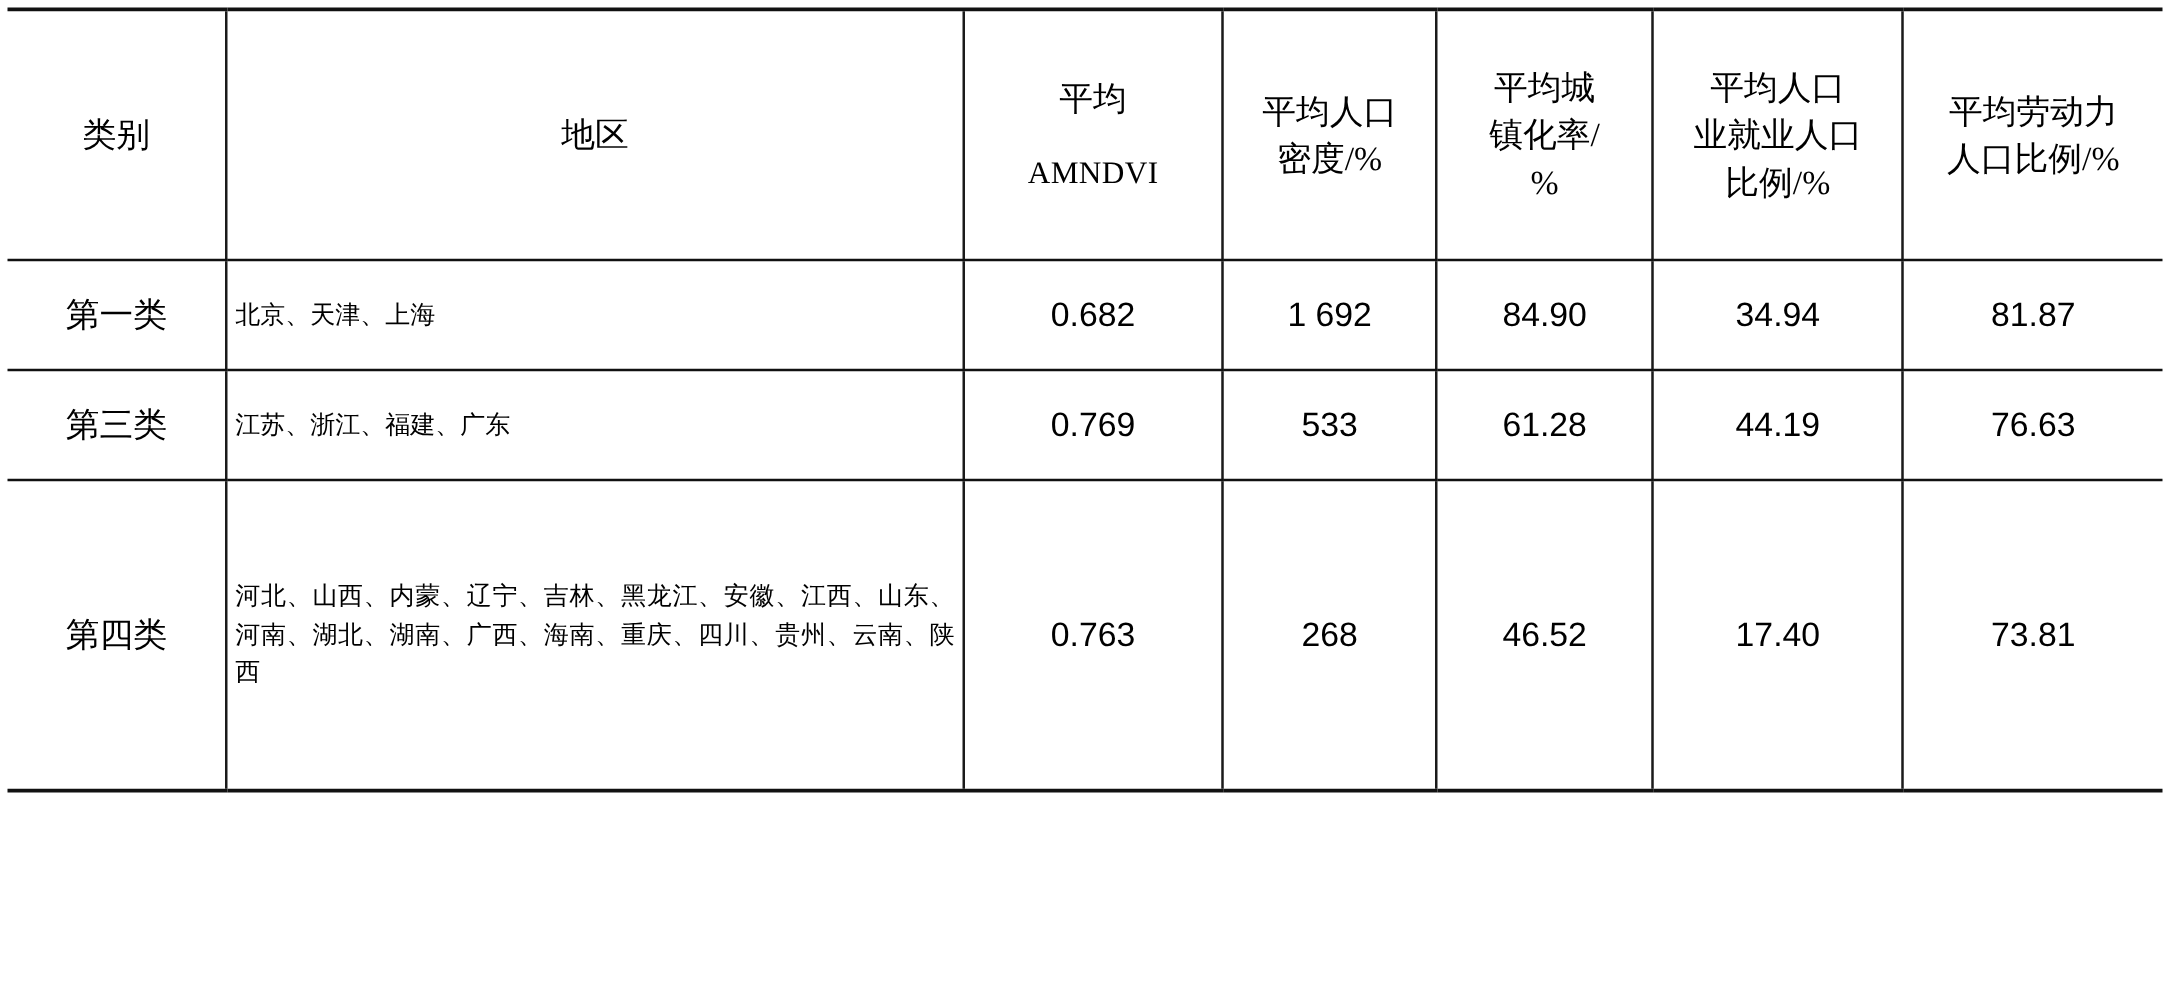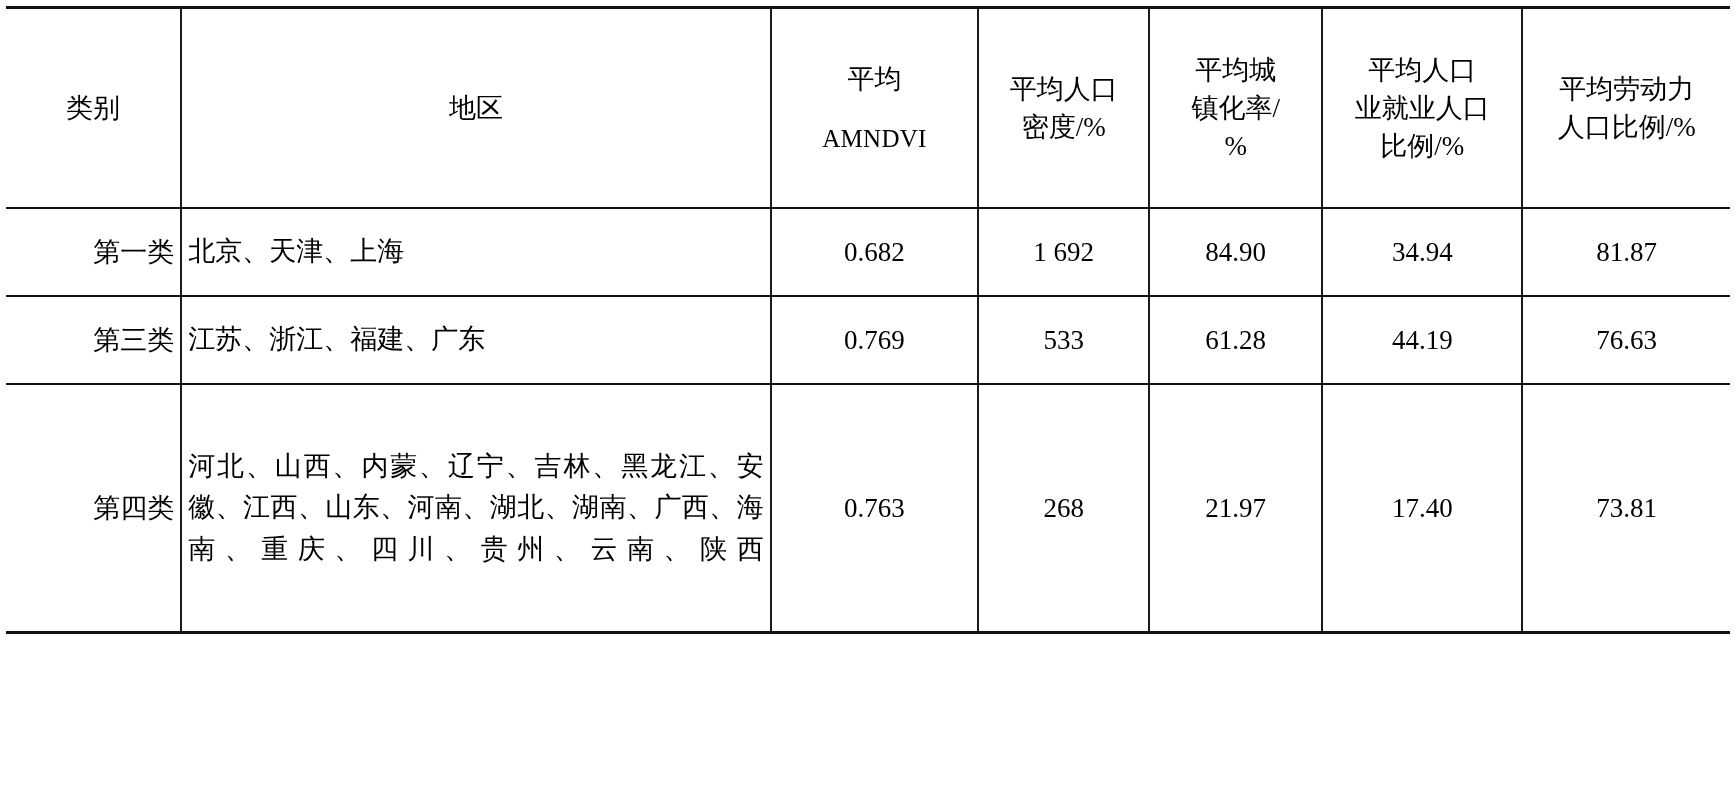--- a/index.html
+++ b/index.html
@@ -62,38 +62,38 @@
   col.c-lab   { width: 192px; }
 
   .th-center {
     text-align: center;
     font-size: 27px;
     line-height: 1.42;
   }
   .th-center .stack span { display: block; }
 
   .cat-cell {
-    text-align: right;
+    text-align: center;
     font-size: 27px;
   }
   .region-cell {
     text-align: justify;
     text-align-last: left;
-    font-size: 27px;
+    font-size: 20px;
     padding-left: 10px;
     padding-right: 12px;
     line-height: 1.52;
   }
   .region-cell.spread {
     text-align-last: justify;
   }
   .num-cell {
     text-align: center;
     font-size: 27px;
-    font-family: Liberation Serif, serif;
+    font-family: Liberation Sans, sans-serif;
   }
   .head-row td { height: 190px; }
   .row-normal td { height: 78px; }
   .row-tall td { height: 238px; }
   .amndvi-line { font-size: 25px; letter-spacing: 0.3px; margin-top: 23px; }
 </style>
 </head>
 <body>
 
 <div class="sheet">
@@ -170,19 +170,19 @@
         <td class="num-cell">533</td>
         <td class="num-cell">61.28</td>
         <td class="num-cell">44.19</td>
         <td class="num-cell">76.63</td>
       </tr>
       <tr class="row-tall">
         <td class="cat-cell">第四类</td>
         <td class="region-cell spread">河北、山西、内蒙、辽宁、吉林、黑龙江、安徽、江西、山东、河南、湖北、湖南、广西、海南、重庆、四川、贵州、云南、陕西</td>
         <td class="num-cell">0.763</td>
         <td class="num-cell">268</td>
-        <td class="num-cell">21.97</td>
+        <td class="num-cell">46.52</td>
         <td class="num-cell">17.40</td>
         <td class="num-cell">73.81</td>
       </tr>
     </tbody>
   </table>
 </div>
 
 </body></html>

